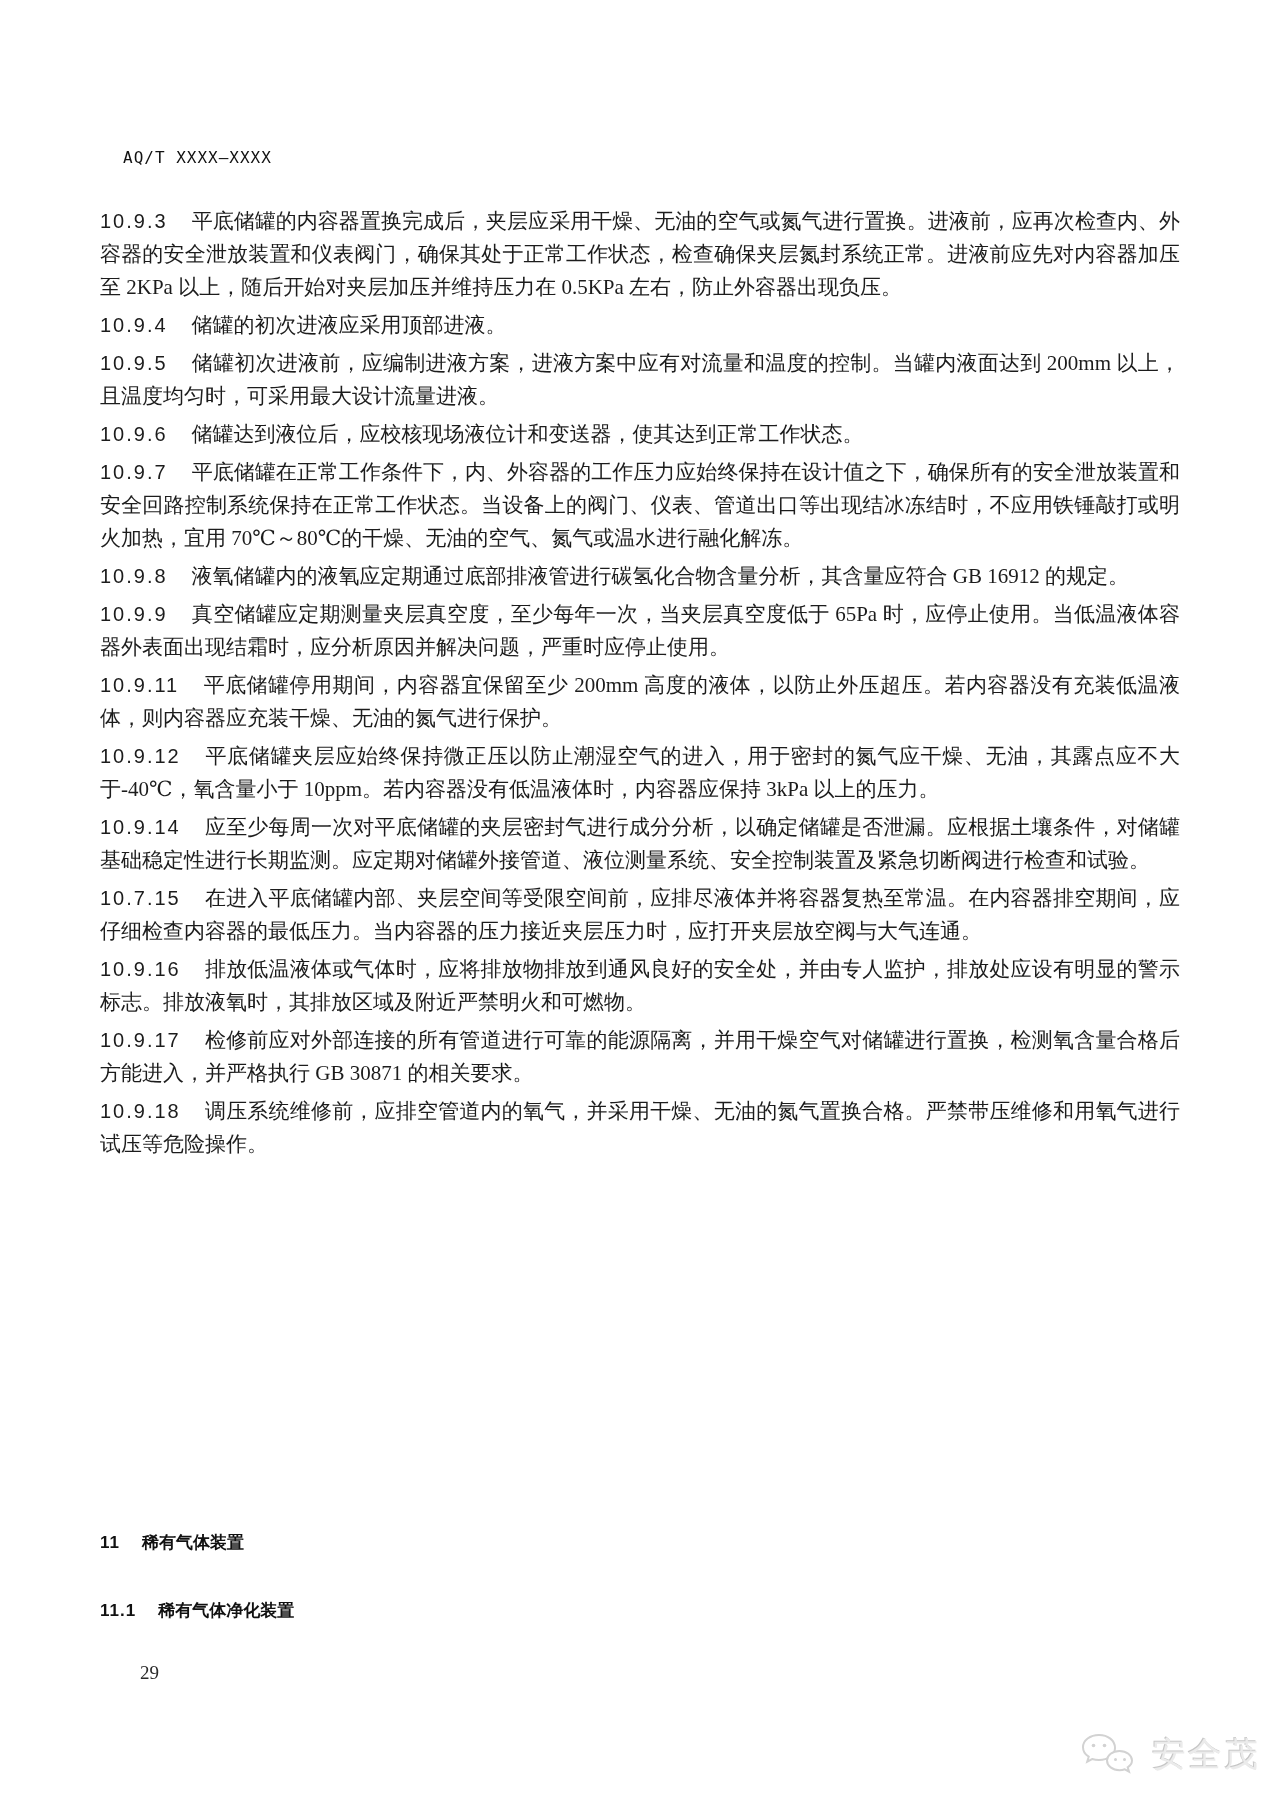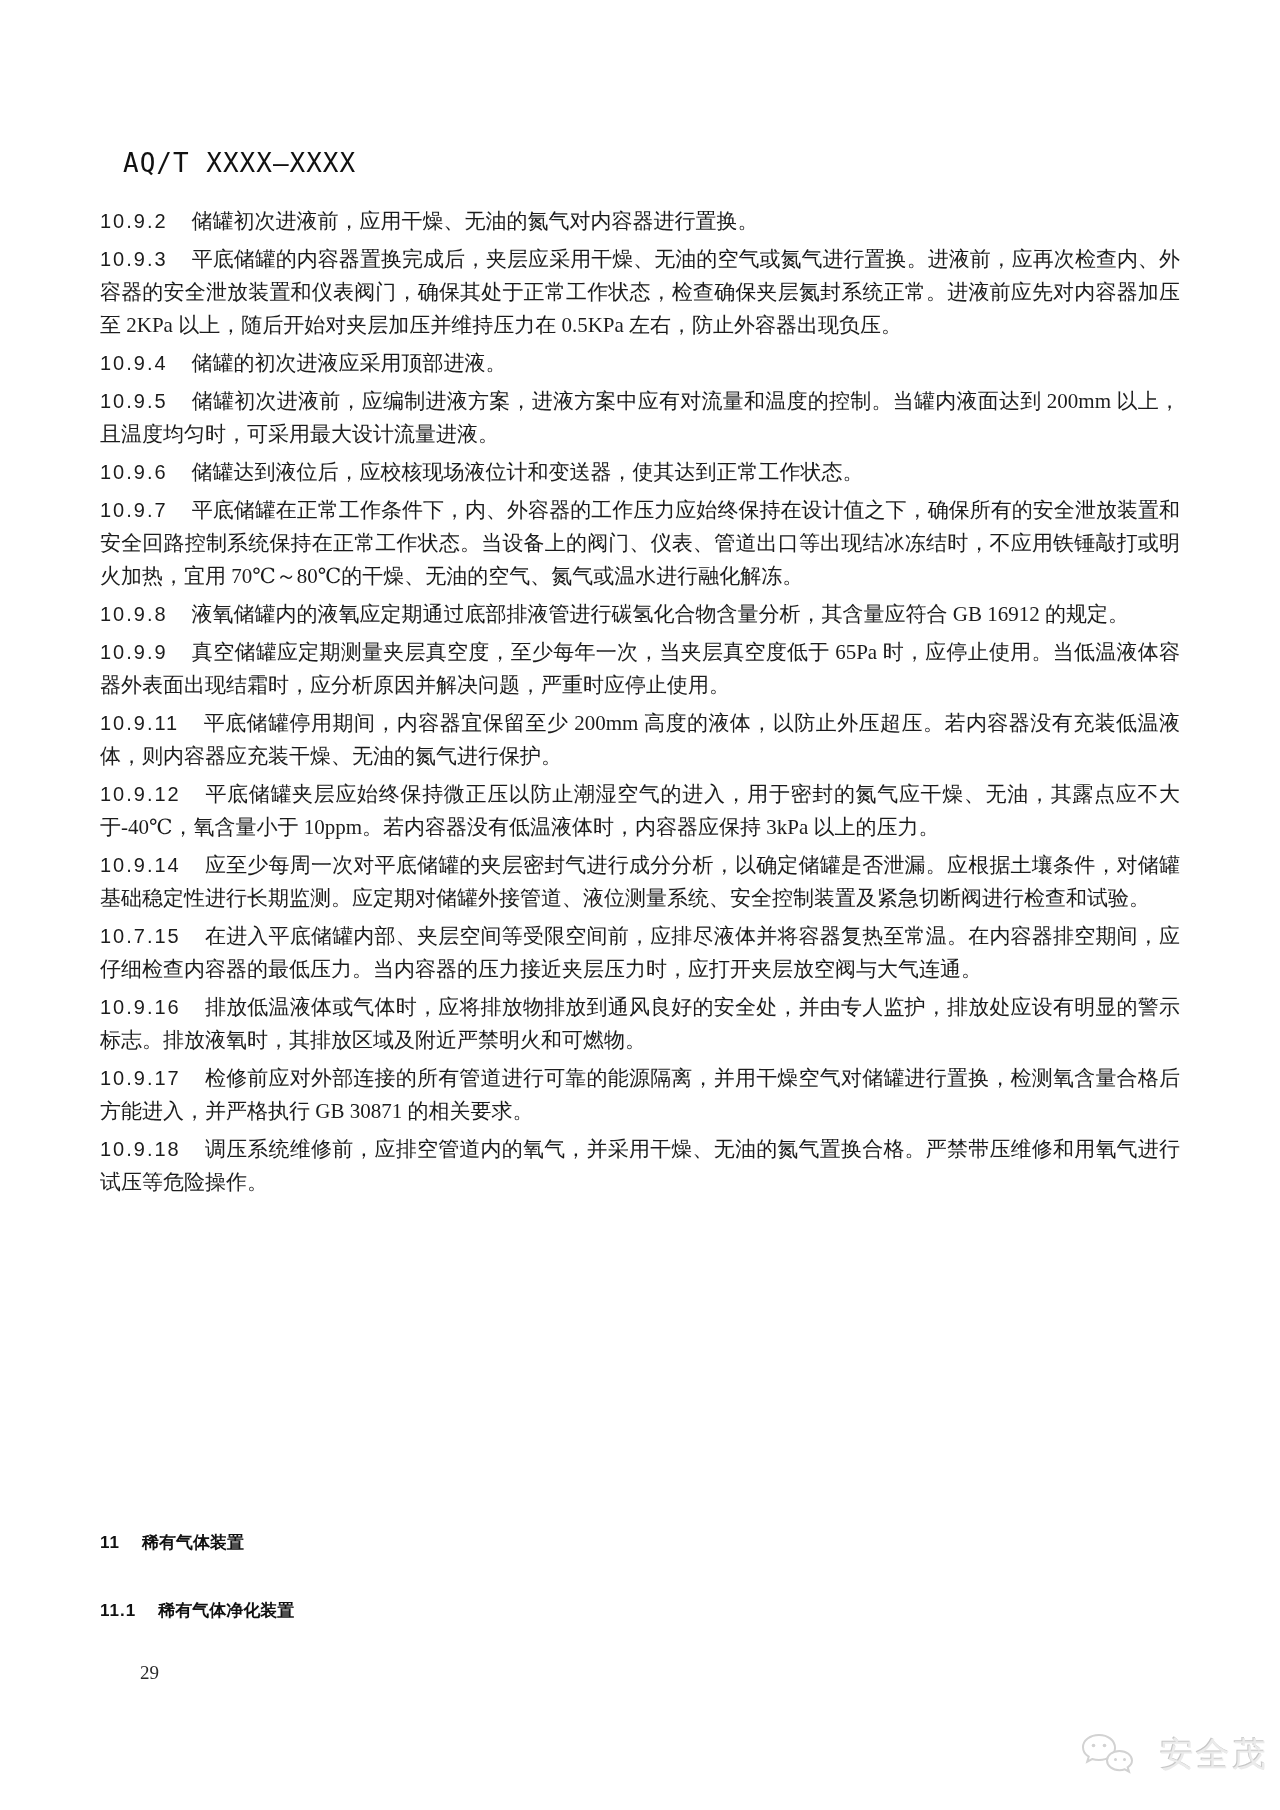--- a/index.html
+++ b/index.html
@@ -8,21 +8,21 @@
     width:1280px; height:1810px;
     margin:0 auto;
     background:#ffffff;
     color:#1c1c1c;
     font-family:"Liberation Serif","DejaVu Serif",serif;
     overflow:hidden;
   }
   .doc-header {
     position:absolute; left:123px; top:148px;
     font-family:"DejaVu Sans Mono","Liberation Sans",sans-serif;
-    font-size:26px; letter-spacing:1px; color:#111;
+    font-size:16px; letter-spacing:1px; color:#111;
     white-space:nowrap;
   }
   .body-text {
     position:absolute; left:100px; top:205px; width:1080px;
   }
   .clause {
     margin:0 0 5px 0;
     font-size:21px; line-height:33px;
     text-align:justify;
     color:#1c1c1c;
@@ -41,40 +41,39 @@
     white-space:nowrap;
   }
   .sec-heading .snum { padding-right:22px; letter-spacing:1px; }
   .page-number {
     position:absolute; left:140px; top:1662px;
     font-size:19px; color:#2a2a2a;
     font-family:"Liberation Serif","DejaVu Serif",serif;
   }
   .watermark {
     position:absolute; left:1078px; top:1732px;
-    display:flex; align-items:center; gap:24px;
+    display:flex; align-items:center; gap:16px;
   }
   .wm-text {
     font-family:"Liberation Sans","DejaVu Sans",sans-serif;
     font-size:34px; letter-spacing:2px;
     color:#ebebeb;
     text-shadow:-1px -1px 0 #c6c6c6, 1px 1px 0 #ffffff;
     white-space:nowrap;
   }
   .wm-icon svg { display:block; }
 </style>
 </head>
 <body>
 
 <div class="page">
 
   <div class="doc-header">AQ/T XXXX—XXXX</div>
 
   <div class="body-text">
-    <p class="clause"><span class="cnum">10.9.2</span><span class="ctext">储罐初次进液前，应用干燥、无油的氮气对内容器进行置换。</span></p>
     <p class="clause"><span class="cnum">10.9.3</span><span class="ctext">平底储罐的内容器置换完成后，夹层应采用干燥、无油的空气或氮气进行置换。进液前，应再次检查内、外容器的安全泄放装置和仪表阀门，确保其处于正常工作状态，检查确保夹层氮封系统正常。进液前应先对内容器加压至 2KPa 以上，随后开始对夹层加压并维持压力在 0.5KPa 左右，防止外容器出现负压。</span></p>
     <p class="clause"><span class="cnum">10.9.4</span><span class="ctext">储罐的初次进液应采用顶部进液。</span></p>
     <p class="clause"><span class="cnum">10.9.5</span><span class="ctext">储罐初次进液前，应编制进液方案，进液方案中应有对流量和温度的控制。当罐内液面达到 200mm 以上，且温度均匀时，可采用最大设计流量进液。</span></p>
     <p class="clause"><span class="cnum">10.9.6</span><span class="ctext">储罐达到液位后，应校核现场液位计和变送器，使其达到正常工作状态。</span></p>
     <p class="clause"><span class="cnum">10.9.7</span><span class="ctext">平底储罐在正常工作条件下，内、外容器的工作压力应始终保持在设计值之下，确保所有的安全泄放装置和安全回路控制系统保持在正常工作状态。当设备上的阀门、仪表、管道出口等出现结冰冻结时，不应用铁锤敲打或明火加热，宜用 70℃～80℃的干燥、无油的空气、氮气或温水进行融化解冻。</span></p>
     <p class="clause"><span class="cnum">10.9.8</span><span class="ctext">液氧储罐内的液氧应定期通过底部排液管进行碳氢化合物含量分析，其含量应符合 GB  16912 的规定。</span></p>
     <p class="clause"><span class="cnum">10.9.9</span><span class="ctext">真空储罐应定期测量夹层真空度，至少每年一次，当夹层真空度低于 65Pa 时，应停止使用。当低温液体容器外表面出现结霜时，应分析原因并解决问题，严重时应停止使用。</span></p>
     <p class="clause"><span class="cnum">10.9.11</span><span class="ctext">平底储罐停用期间，内容器宜保留至少 200mm 高度的液体，以防止外压超压。若内容器没有充装低温液体，则内容器应充装干燥、无油的氮气进行保护。</span></p>
     <p class="clause"><span class="cnum">10.9.12</span><span class="ctext">平底储罐夹层应始终保持微正压以防止潮湿空气的进入，用于密封的氮气应干燥、无油，其露点应不大于-40℃，氧含量小于 10ppm。若内容器没有低温液体时，内容器应保持 3kPa 以上的压力。</span></p>
     <p class="clause"><span class="cnum">10.9.14</span><span class="ctext">应至少每周一次对平底储罐的夹层密封气进行成分分析，以确定储罐是否泄漏。应根据土壤条件，对储罐基础稳定性进行长期监测。应定期对储罐外接管道、液位测量系统、安全控制装置及紧急切断阀进行检查和试验。</span></p>

